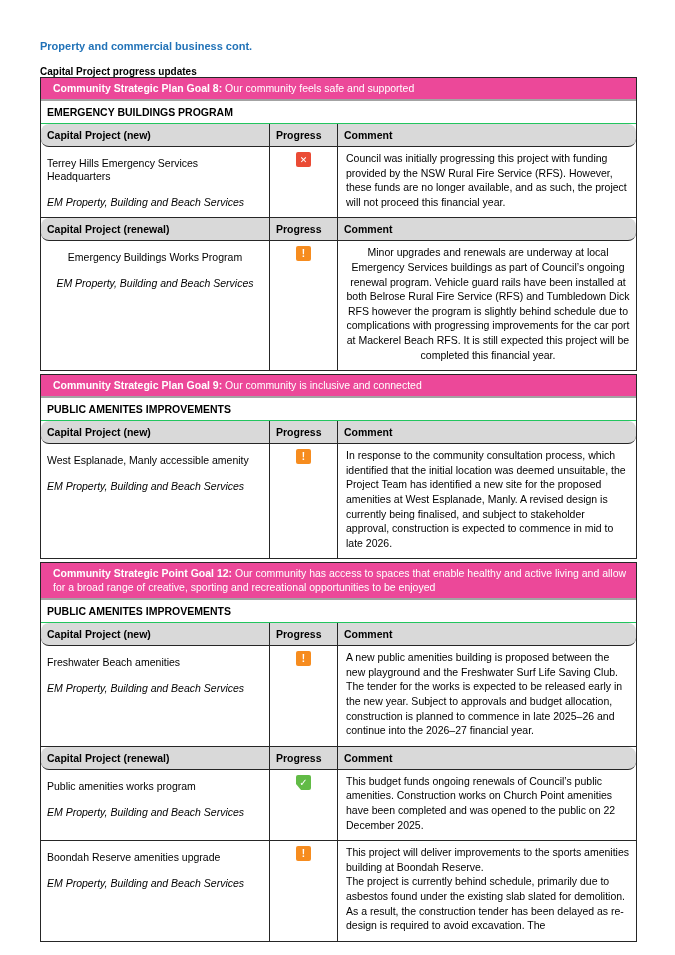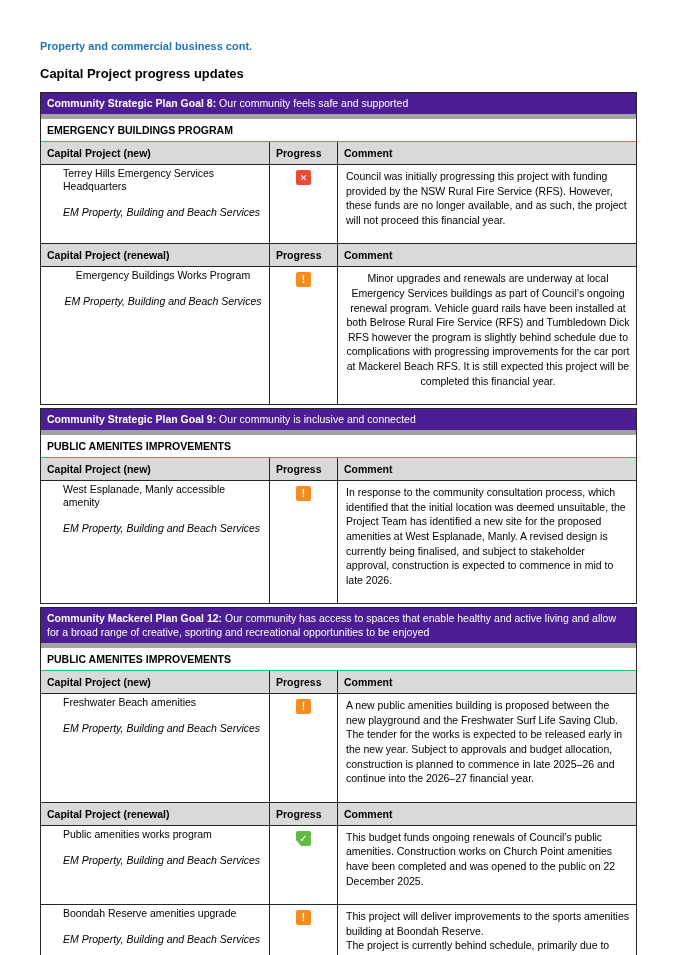--- a/index.html
+++ b/index.html
@@ -14,38 +14,37 @@
   .page { padding: 40px 38px 0 40px; }
 
   .subtitle {
     color: #2273B8;
     font-size: 11px;
     font-weight: bold;
     margin-bottom: 14px;
   }
   .doc-title {
     color: #000;
-    font-size: 13px;
-    font-weight: bold;
-    margin-bottom: 11px;
+    font-size: 10px;
+    font-weight: bold;
   }
 
   .goal-block {
     width: 597px;
     border: 1px solid #262626;
     margin-bottom: 3px;
   }
 
   .banner {
-    background: #4c1d95;
+    background: #ec4899;
     color: #ffffff;
     font-size: 10.5px;
     line-height: 14px;
-    padding: 3px 6px 4px 6px;
-    border-bottom: 5px solid #a3a3a3;
+    padding: 3px 6px 4px 12px;
+    border-bottom: 2px solid #a3a3a3;
   }
   .banner b { font-weight: bold; }
 
   .program-row {
     font-size: 10.5px;
     font-weight: bold;
     padding: 5px 6px;
     border-bottom: 1px solid #22c55e;
     background: #ffffff;
   }
@@ -53,40 +52,40 @@
   .trow {
     display: grid;
     grid-template-columns: 229px 68px 1fr;
     border-bottom: 1px solid #262626;
   }
   .goal-block .trow:last-child { border-bottom: none; }
 
   .cell { border-right: 1px solid #262626; padding: 4px 6px; }
   .cell:last-child { border-right: none; }
 
-  .hrow { background: #D9D9D9; }
+  .hrow { background: #D9D9D9; border-radius: 8px; }
   .hrow .cell {
     font-size: 10.5px;
     font-weight: bold;
     padding: 5px 6px;
   }
 
   .drow { background: #ffffff; }
-  .project-cell { font-size: 10.5px; line-height: 13px; padding-top: 2px; margin-left: 16px; }
+  .project-cell { font-size: 10.5px; line-height: 13px; padding-top: 10px; }
   .dept { font-style: italic; margin-top: 13px; }
   .progress-cell {
     display: flex;
     justify-content: center;
     align-items: flex-start;
     padding-top: 5px;
   }
   .comment-cell {
     font-size: 10.5px;
     line-height: 14.6px;
-    padding: 4px 6px 16px 8px;
+    padding: 4px 6px 8px 8px;
     white-space: pre-line;
   }
 
   .status-icon {
     width: 15px; height: 15px;
     border-radius: 2px;
     display: flex; align-items: center; justify-content: center;
     color: #ffffff; font-weight: bold;
     position: relative;
     flex: 0 0 auto;
@@ -189,21 +188,21 @@
         <span class="status-icon status-warning">
             <span>!</span>
           </span>
       </div>
       <div class="cell comment-cell">In response to the community consultation process, which identified that the initial location was deemed unsuitable, the Project Team has identified a new site for the proposed amenities at West Esplanade, Manly. A revised design is currently being finalised, and subject to stakeholder approval, construction is expected to commence in mid to late 2026.</div>
     </div>
   </section>
 
   <section class="goal-block">
     <div class="banner">
-      <b>Community Mackerel Plan Goal 12:</b><span> Our community has access to spaces that enable healthy and active living and allow for a broad range of creative, sporting and recreational opportunities to be enjoyed</span>
+      <b>Community Strategic Point Goal 12:</b><span> Our community has access to spaces that enable healthy and active living and allow for a broad range of creative, sporting and recreational opportunities to be enjoyed</span>
     </div>
     <div class="program-row">PUBLIC AMENITES IMPROVEMENTS</div>
 
     <div class="trow hrow">
       <div class="cell">Capital Project (new)</div>
       <div class="cell">Progress</div>
       <div class="cell">Comment</div>
     </div>
     <div class="trow drow h88">
       <div class="cell project-cell">

